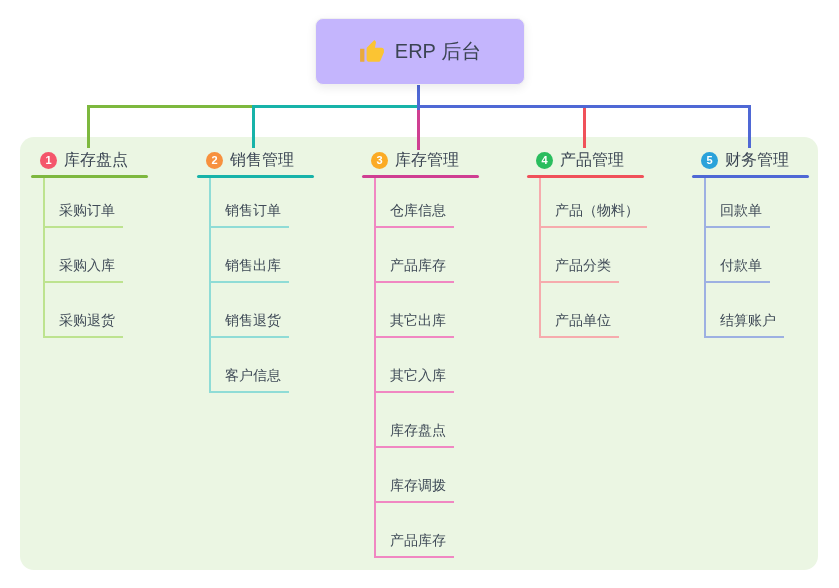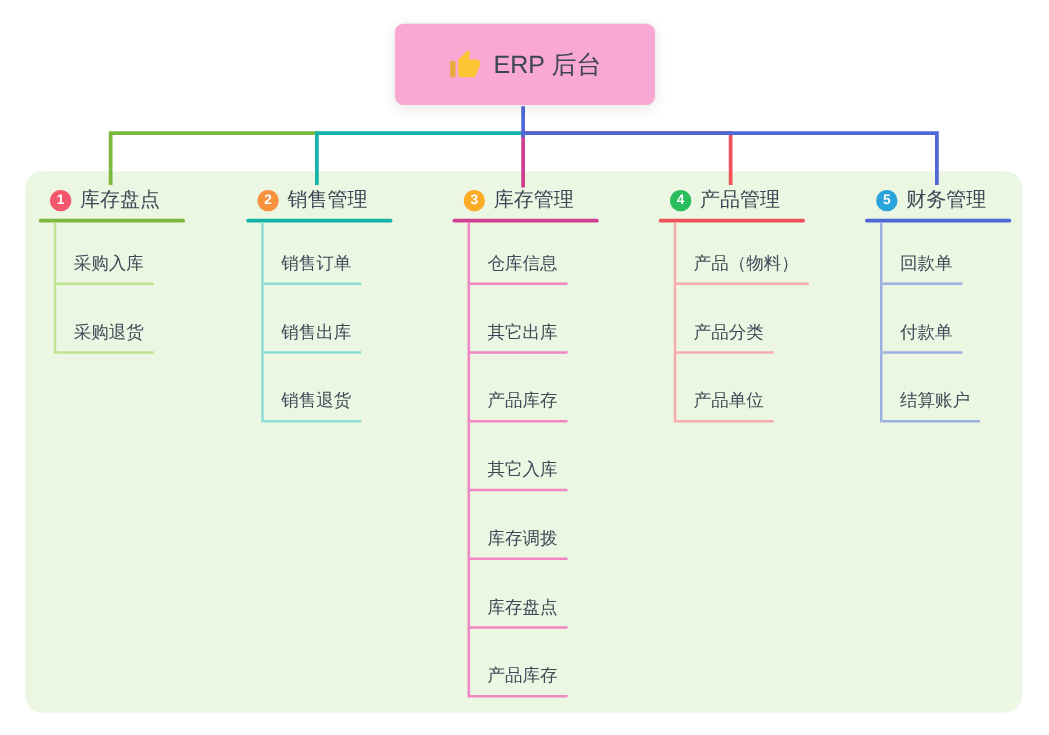--- a/index.html
+++ b/index.html
@@ -7,21 +7,21 @@
     width:839px;height:588px;position:relative;overflow:hidden;
     font-family:"Liberation Sans","DejaVu Sans",sans-serif;
   }
   .panel{
     position:absolute;left:20px;top:137px;width:798px;height:433px;
     background:#ebf6e3;border-radius:14px;
   }
   .connectors{position:absolute;left:0;top:0;pointer-events:none;}
   .root-card{
     position:absolute;left:315px;top:18px;width:208px;height:65px;
-    background:#f9a8d4;border:1px solid #f0f0f0;border-radius:8px;
+    background:#c4b5fd;border:1px solid #f0f0f0;border-radius:8px;
     box-shadow:0 3px 10px rgba(0,0,0,.08);
     display:flex;align-items:center;justify-content:center;gap:10px;
     font-size:20px;color:#3b4453;font-weight:500;
   }
   .branch{position:absolute;top:146px;}
   .b0{--c:#7db83e;--p:#bde38f;--badge:#f4566b;left:31px;}
   .b1{--c:#17b3a9;--p:#8fdcd6;--badge:#f7913e;left:197px;}
   .b2{--c:#cf3f92;--p:#f087c2;--badge:#fbab25;left:362px;}
   .b3{--c:#f0515a;--p:#f6abad;--badge:#2abd5e;left:527px;}
   .b4{--c:#4f68d5;--p:#9db0e2;--badge:#2aa2da;left:692px;}
@@ -70,20 +70,23 @@
 </div>
 
 <div class="branch b0">
   <div class="branch-title">
     <span class="badge">1</span>
     <span>库存盘点</span>
   </div>
   <div class="branch-underline"></div>
   <div class="items">
     <div class="item">
+        <span class="item-label">采购订单</span>
+      </div>
+    <div class="item">
         <span class="item-label">采购入库</span>
       </div>
     <div class="item">
         <span class="item-label">采购退货</span>
       </div>
   </div>
 </div>
 
 <div class="branch b1">
   <div class="branch-title">
@@ -94,47 +97,50 @@
   <div class="items">
     <div class="item">
         <span class="item-label">销售订单</span>
       </div>
     <div class="item">
         <span class="item-label">销售出库</span>
       </div>
     <div class="item">
         <span class="item-label">销售退货</span>
       </div>
+    <div class="item">
+        <span class="item-label">客户信息</span>
+      </div>
   </div>
 </div>
 
 <div class="branch b2">
   <div class="branch-title">
     <span class="badge">3</span>
     <span>库存管理</span>
   </div>
   <div class="branch-underline"></div>
   <div class="items">
     <div class="item">
         <span class="item-label">仓库信息</span>
       </div>
     <div class="item">
-        <span class="item-label">其它出库</span>
+        <span class="item-label">产品库存</span>
       </div>
     <div class="item">
-        <span class="item-label">产品库存</span>
+        <span class="item-label">其它出库</span>
       </div>
     <div class="item">
         <span class="item-label">其它入库</span>
       </div>
     <div class="item">
-        <span class="item-label">库存调拨</span>
+        <span class="item-label">库存盘点</span>
       </div>
     <div class="item">
-        <span class="item-label">库存盘点</span>
+        <span class="item-label">库存调拨</span>
       </div>
     <div class="item">
         <span class="item-label">产品库存</span>
       </div>
   </div>
 </div>
 
 <div class="branch b3">
   <div class="branch-title">
     <span class="badge">4</span>

